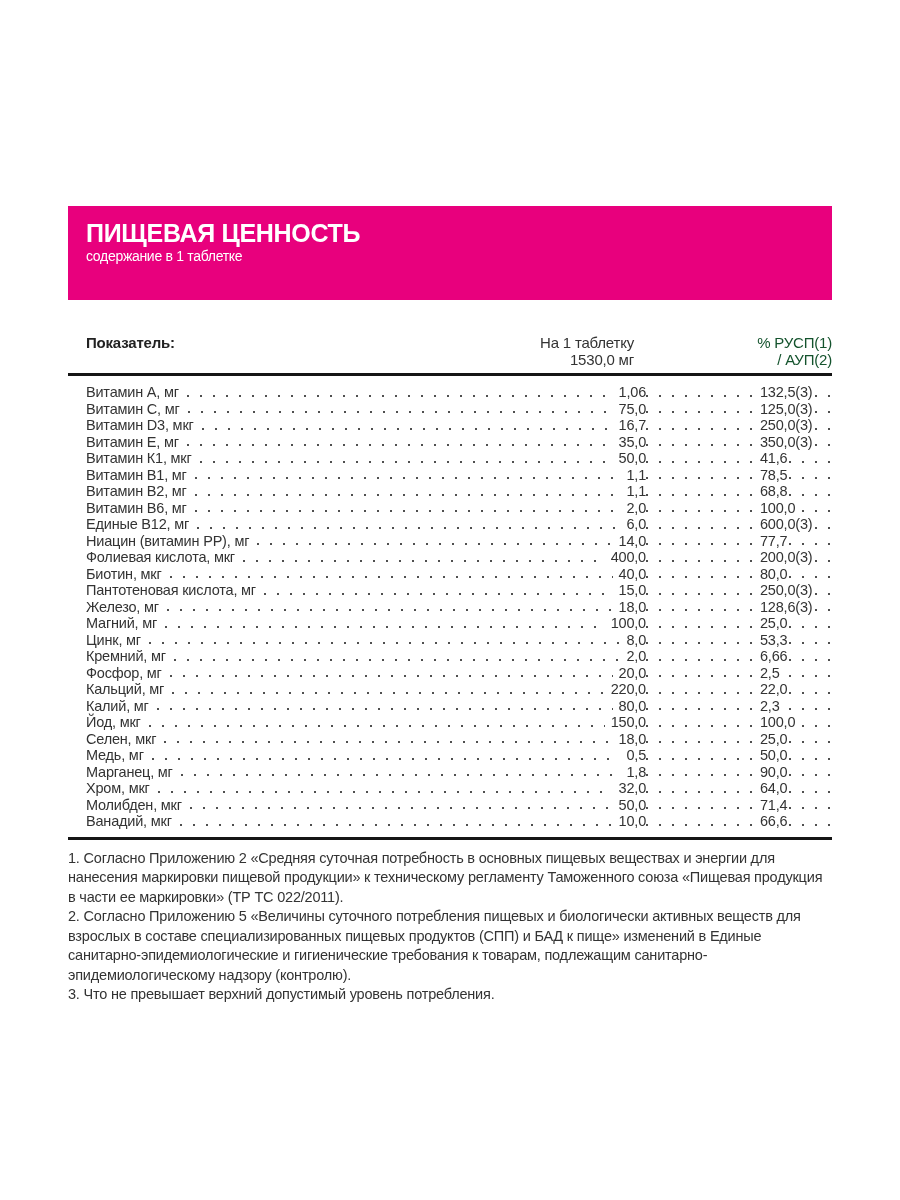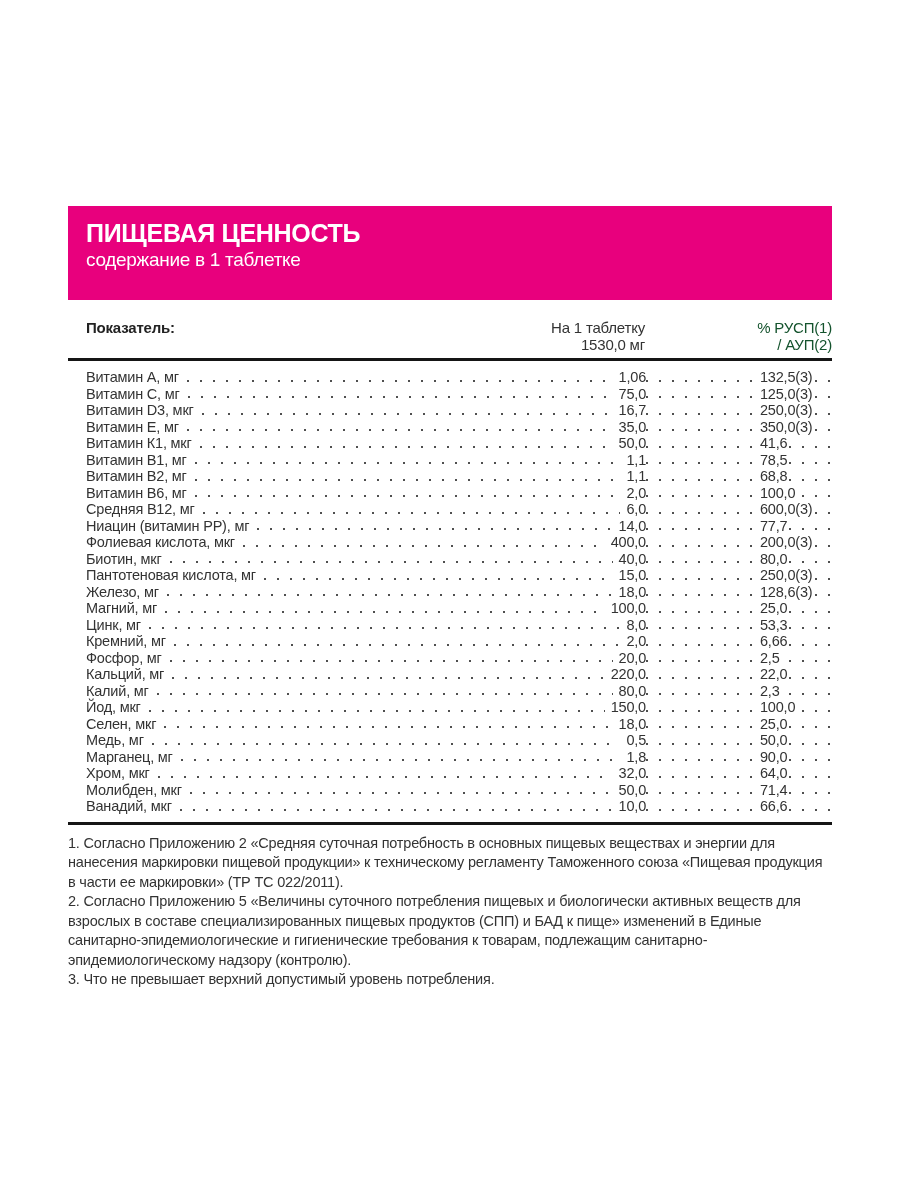--- a/index.html
+++ b/index.html
@@ -21,28 +21,29 @@
     background:#E8007D;
     color:#ffffff;
     padding:13px 0 0 18px;
     box-sizing:border-box;
     letter-spacing:-0.3px;
   }
   .banner .title{
     font-size:25px;font-weight:700;line-height:1.15;
   }
   .banner .subtitle{
-    font-size:19px;font-weight:400;line-height:1.25;
+    font-size:14px;font-weight:400;line-height:1.25;
   }
   
   .thead{
     display:flex;align-items:flex-start;
-    margin-top:19px;
+    margin-top:34px;
     font-size:15px;line-height:17px;
     letter-spacing:-0.2px;
+    gap:11px;
   }
   .thead .h-label{flex:1 1 auto;font-weight:700;padding-left:18px;color:#222;}
   .thead .h-value{text-align:right;color:#333;}
   .thead .h-percent{flex:0 0 187px;text-align:right;color:#14532d;}
   .rule{
     border:none;height:3px;background:#151515;margin:0;
   }
   .rule.top{margin-top:5px;}
   .rule.bottom{margin-top:7px;}
   
@@ -154,21 +155,21 @@
 
   <div class="row">
     <span class="c-label">Витамин В6, мг</span>
     <span class="leader l1"></span>
     <span class="c-value"><span class="num">2,0</span></span>
     <span class="leader l2"></span>
     <span class="c-percent"><span class="num">100,0</span></span>
   </div>
 
   <div class="row">
-    <span class="c-label">Средняя В12, мг</span>
+    <span class="c-label">Единые В12, мг</span>
     <span class="leader l1"></span>
     <span class="c-value"><span class="num">6,0</span></span>
     <span class="leader l2"></span>
     <span class="c-percent"><span class="num">600,0(3)</span></span>
   </div>
 
   <div class="row">
     <span class="c-label">Ниацин (витамин РР), мг</span>
     <span class="leader l1"></span>
     <span class="c-value"><span class="num">14,0</span></span>

